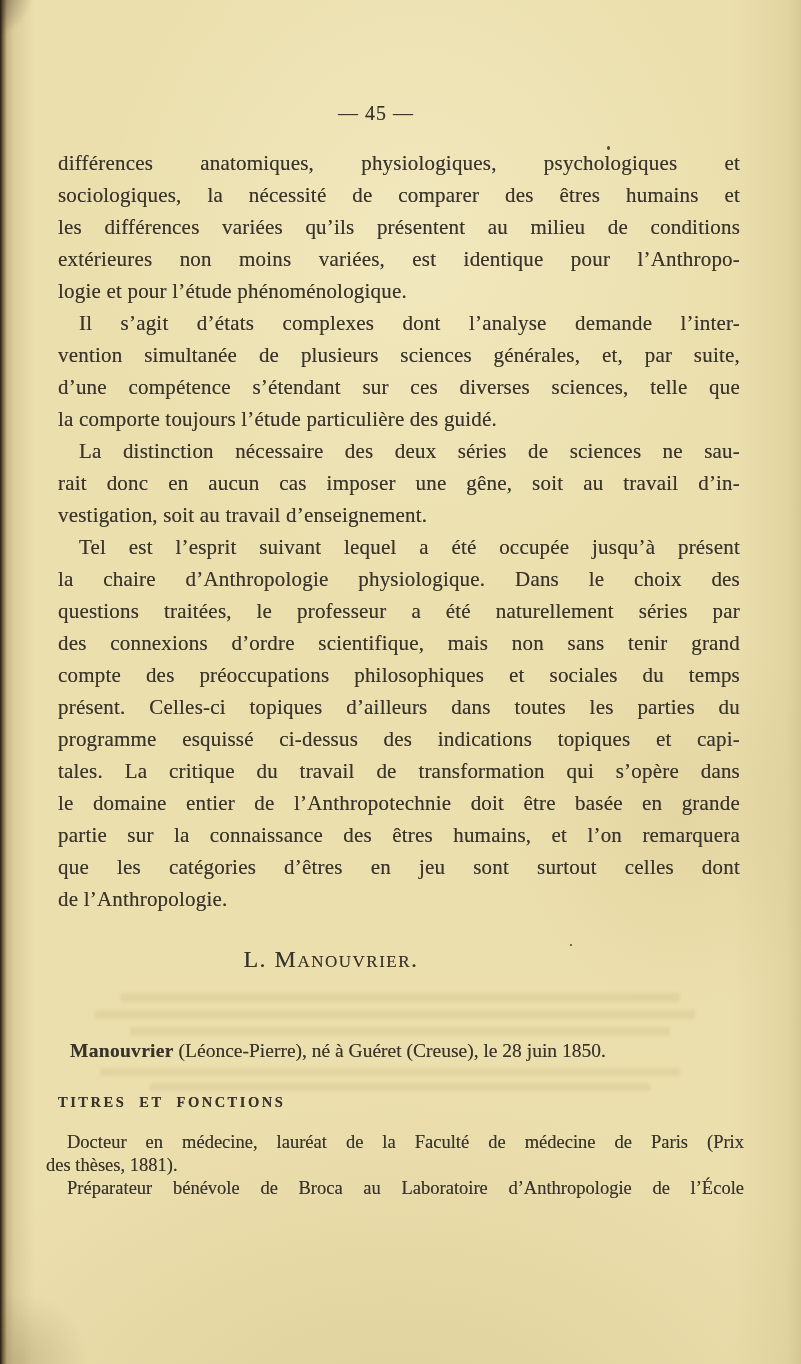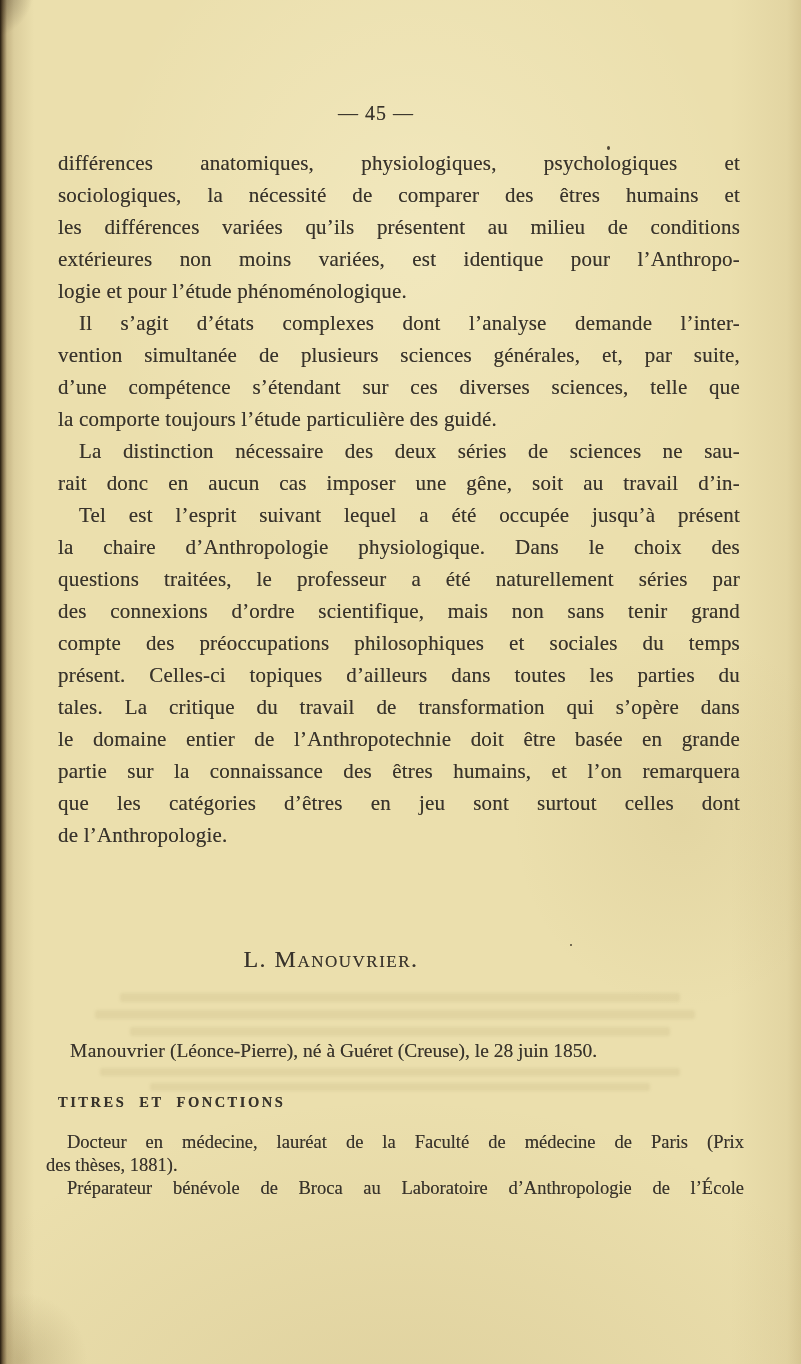--- a/index.html
+++ b/index.html
@@ -34,21 +34,21 @@
   .tline.ind { text-indent: 21px; }
   .sig {
     position: absolute; top: 946px; left: 58px; width: 546px;
     text-align: center; font-size: 24px; font-variant: small-caps;
     letter-spacing: 1.5px;
   }
   .bio {
     position: absolute; top: 1040px; left: 58px; width: 682px;
     font-size: 19.5px; text-indent: 12px;
   }
-  .bio-name { font-weight: normal; letter-spacing: 0.3px; }
+  .bio-name { font-weight: bold; letter-spacing: 0.3px; }
   .heading {
     position: absolute; top: 1094px; left: 58px; width: 630px;
     text-align: left; font-size: 14.5px; font-weight: bold;
     letter-spacing: 2.5px; word-spacing: 7px;
   }
   .notes {
     position: absolute; left: 46px; top: 1131px; width: 698px;
     font-size: 18.5px; line-height: 23px;
   }
   .nline { text-align: justify; text-align-last: justify; height: 23px; }
@@ -72,26 +72,28 @@
       <div class="tline">sociologiques, la nécessité de comparer des êtres humains et</div>
       <div class="tline">les différences variées qu’ils présentent au milieu de conditions</div>
       <div class="tline">extérieures non moins variées, est identique pour l’Anthropo-</div>
       <div class="tline last">logie et pour l’étude phénoménologique.</div>
       <div class="tline ind">Il s’agit d’états complexes dont l’analyse demande l’inter-</div>
       <div class="tline">vention simultanée de plusieurs sciences générales, et, par suite,</div>
       <div class="tline">d’une compétence s’étendant sur ces diverses sciences, telle que</div>
       <div class="tline last">la comporte toujours l’étude particulière des guidé.</div>
       <div class="tline ind">La distinction nécessaire des deux séries de sciences ne sau-</div>
       <div class="tline">rait donc en aucun cas imposer une gêne, soit au travail d’in-</div>
+      <div class="tline last">vestigation, soit au travail d’enseignement.</div>
       <div class="tline ind">Tel est l’esprit suivant lequel a été occupée jusqu’à présent</div>
       <div class="tline">la chaire d’Anthropologie physiologique. Dans le choix des</div>
       <div class="tline">questions traitées, le professeur a été naturellement séries par</div>
       <div class="tline">des connexions d’ordre scientifique, mais non sans tenir grand</div>
       <div class="tline">compte des préoccupations philosophiques et sociales du temps</div>
       <div class="tline">présent. Celles-ci topiques d’ailleurs dans toutes les parties du</div>
+      <div class="tline">programme esquissé ci-dessus des indications topiques et capi-</div>
       <div class="tline">tales. La critique du travail de transformation qui s’opère dans</div>
       <div class="tline">le domaine entier de l’Anthropotechnie doit être basée en grande</div>
       <div class="tline">partie sur la connaissance des êtres humains, et l’on remarquera</div>
       <div class="tline">que les catégories d’êtres en jeu sont surtout celles dont</div>
       <div class="tline last">de l’Anthropologie.</div>
     </div>
 
   <div class="sig">L. Manouvrier.</div>
 
   <div class="bio"><span class="bio-name">Manouvrier</span><span> (Léonce-Pierre), né à Guéret (Creuse), le 28 juin 1850.</span></div>

